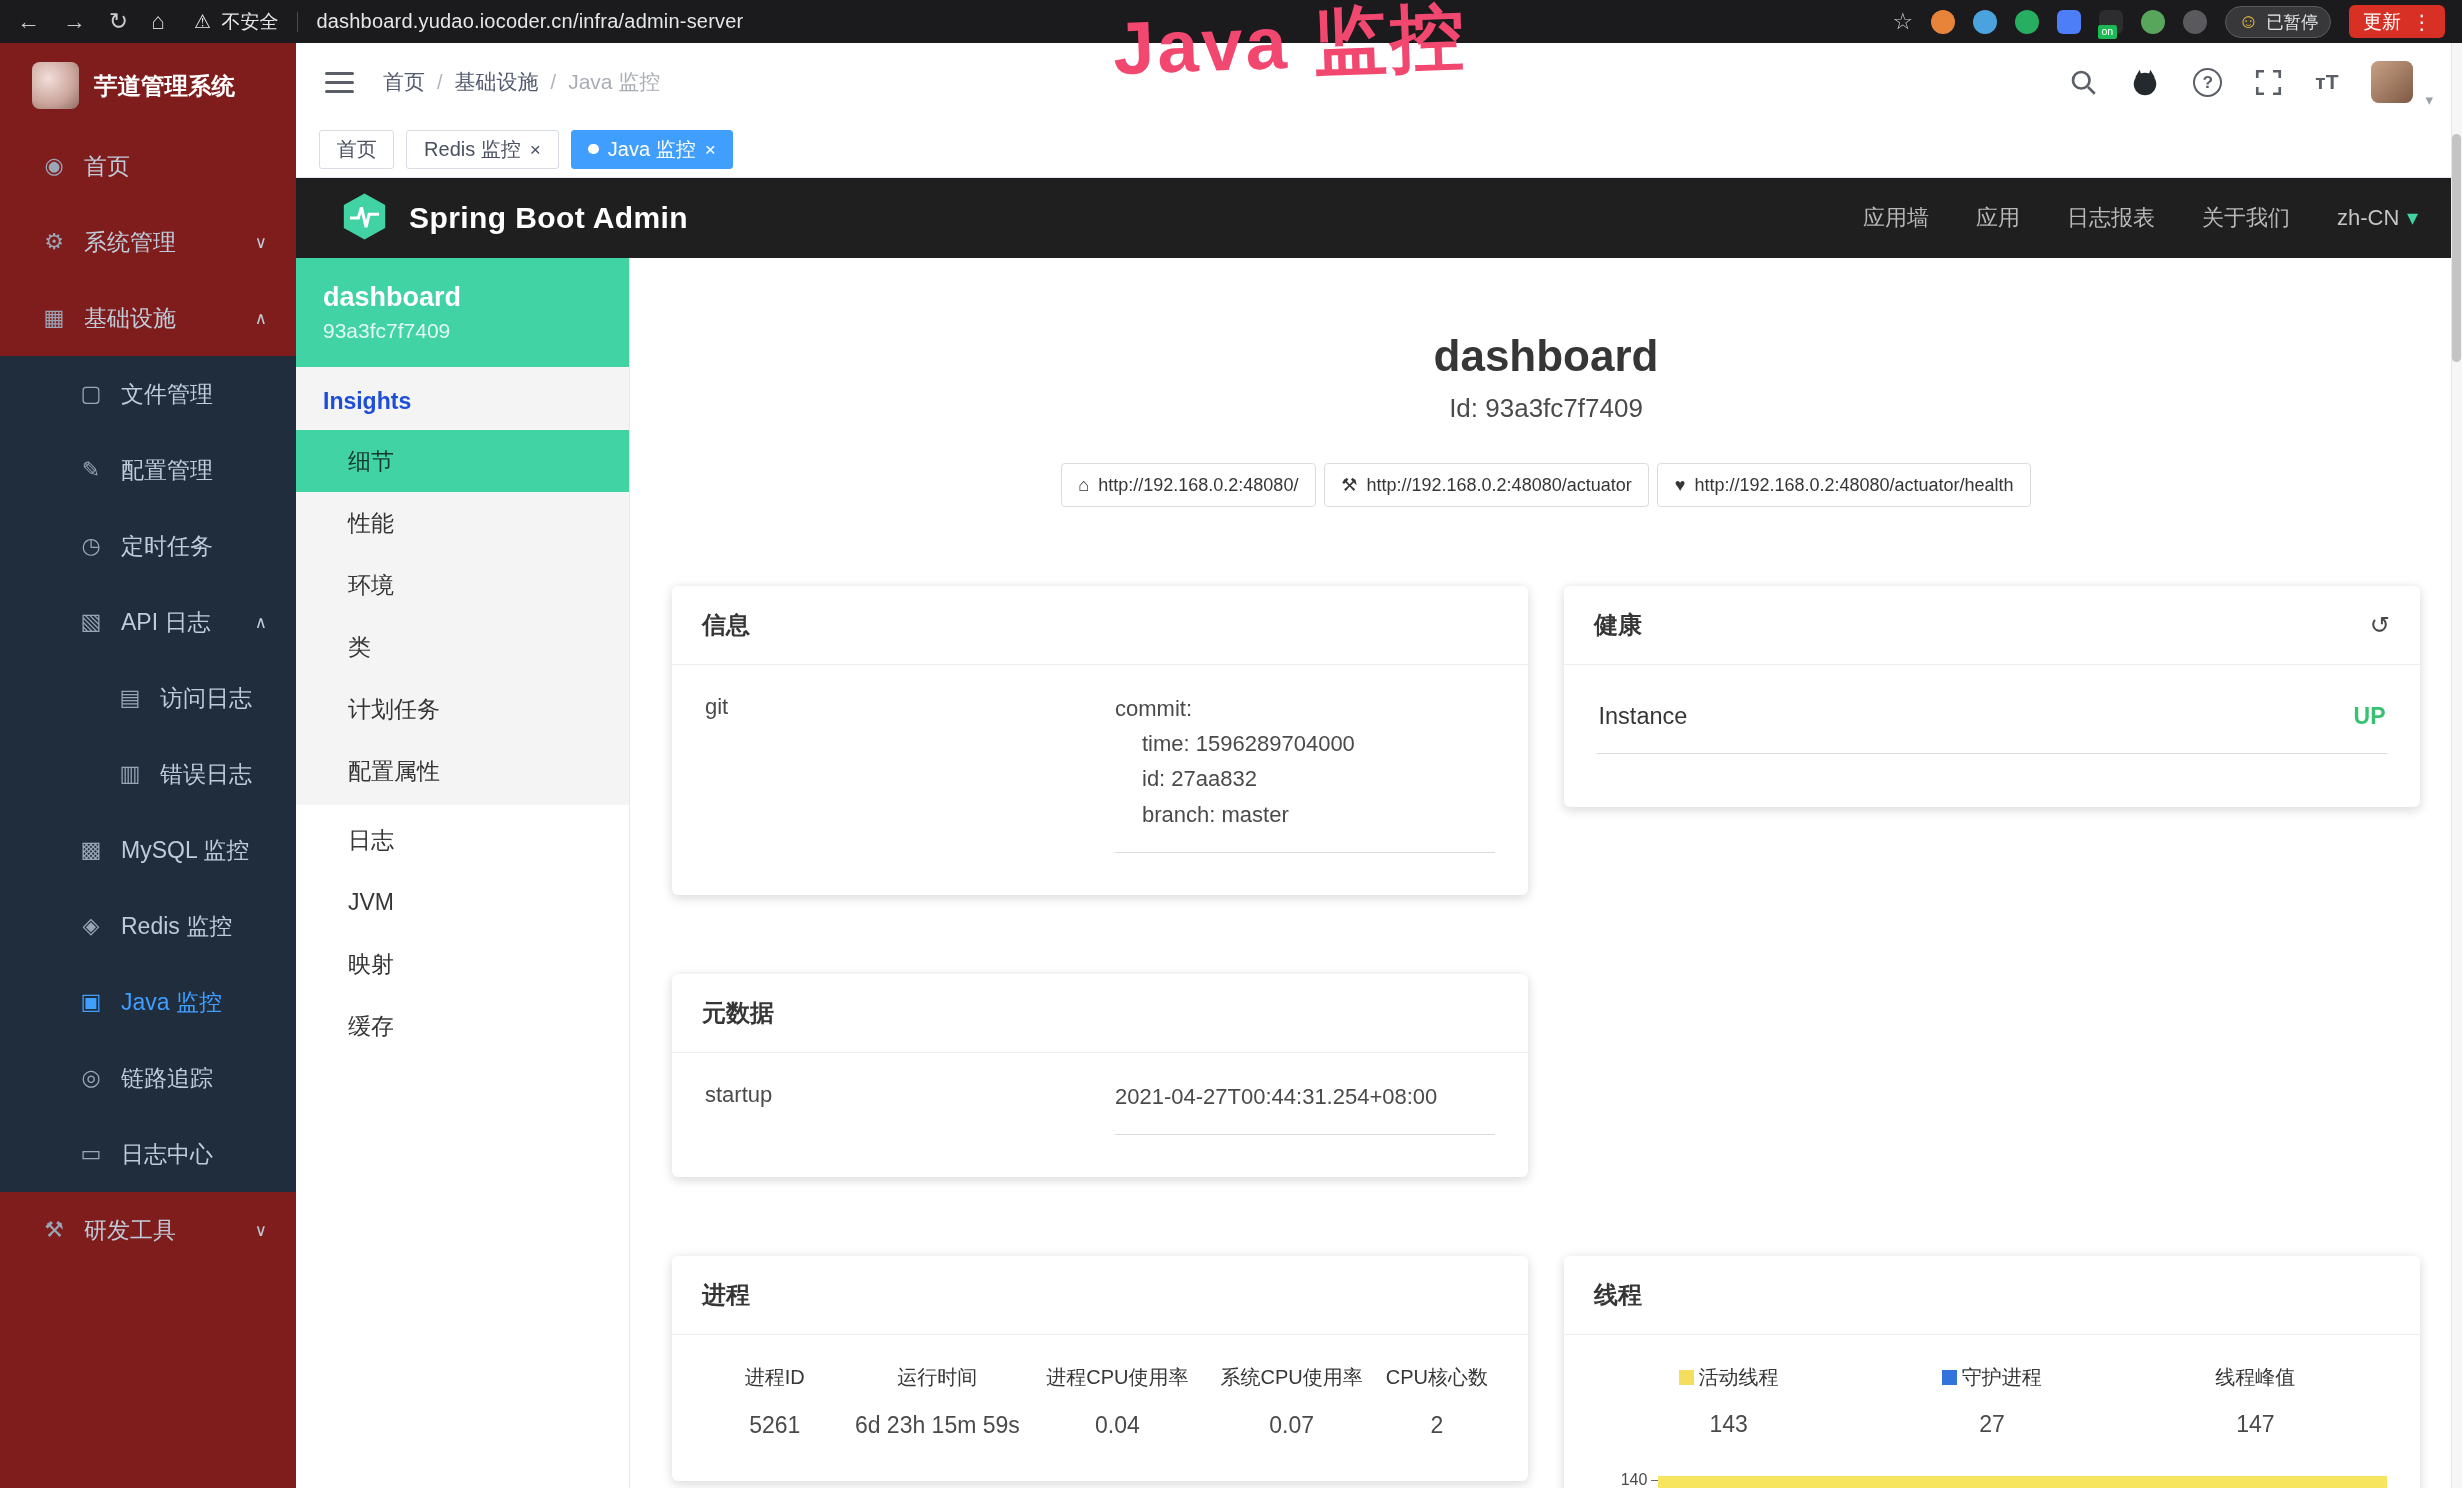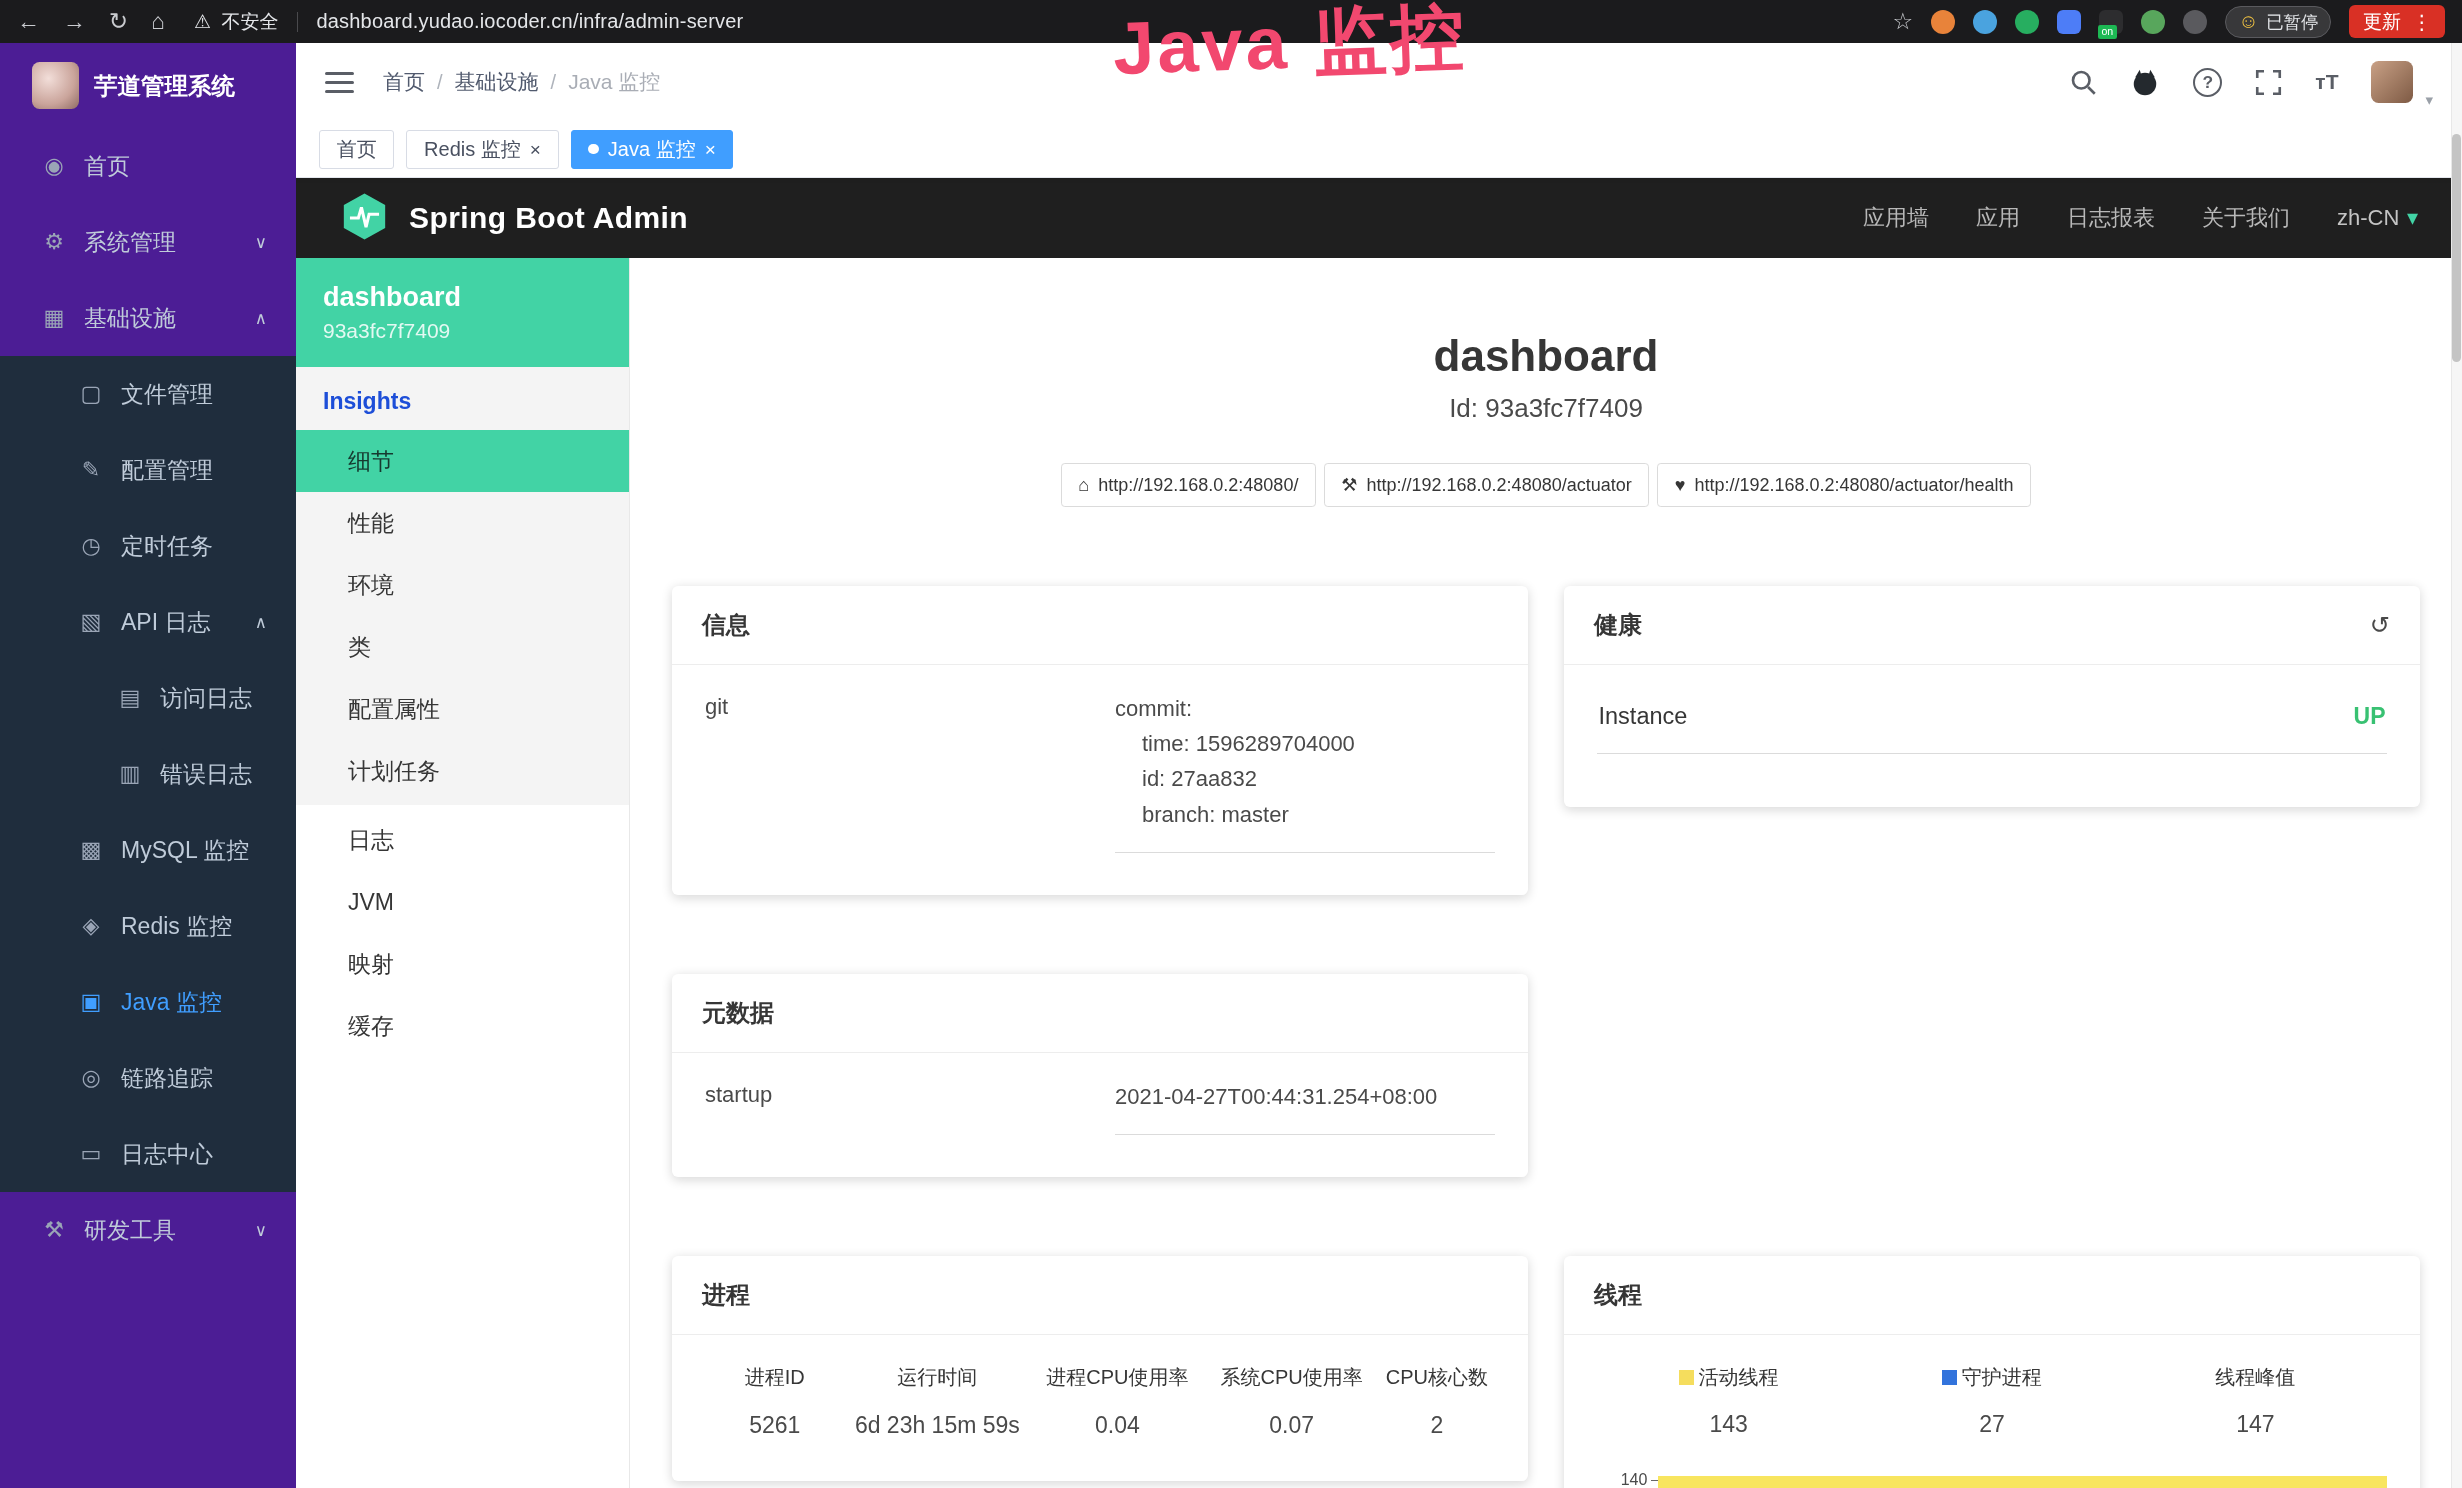--- a/index.html
+++ b/index.html
@@ -30,21 +30,21 @@
   .e7 { background:#5a5a5e; border-radius:50%; }
   .paused { display:flex; align-items:center; gap:7.6px; background:#38383a; border:0.8px solid #5a5a5e;
     border-radius:18px; padding:0 12px; height:32px; }
   .smiley-ic { color:#f4c542; font-size:20px; }
   .paused-label { color:#e4e6e9; font-size:17.4px; }
   .update-btn { display:flex; align-items:center; gap:10.6px; background:#d93025; border-radius:6px; height:33px; padding:0 13.7px; }
   .update-label { color:#fff; font-size:19px; }
   .update-dots { color:#fff; font-size:20px; }
 
   
-  .app-sidebar { position:absolute; left:0; top:43px; bottom:0; width:296px; background:#4c1d95; z-index:10; }
+  .app-sidebar { position:absolute; left:0; top:43px; bottom:0; width:296px; background:#7f1d1d; z-index:10; }
   .sb-header { height:85px; display:flex; align-items:center; gap:15px; padding:0 32px; }
   .sb-logo { width:47px; height:47px; border-radius:7.6px; flex:0 0 47px;
     background:radial-gradient(circle at 35% 35%, #f2ded9, #caa49b 60%, #8f6b63); }
   .sb-title { font-size:23.5px; font-weight:bold; color:#fff; white-space:nowrap; }
   .nav-item { height:76px; display:flex; align-items:center; font-size:23px; color:#bfcbd9; position:relative; cursor:pointer; white-space:nowrap; }
   .ni-icon { width:30px; margin-right:15px; text-align:center; font-size:22px; color:#9aa5b6; flex:0 0 30px; }
   .lvl0 { padding-left:39px; }
   .lvl1 { padding-left:76px; }
   .lvl2 { padding-left:115px; }
   .submenu { background:#1f2d3d; }
@@ -348,22 +348,22 @@
         <div class="inst-head">
           <div class="inst-name">dashboard</div>
           <div class="inst-id">93a3fc7f7409</div>
         </div>
         <div class="menu-section">
           <div class="menu-label">Insights</div>
           <div class="menu-item active">细节</div>
           <div class="menu-item">性能</div>
           <div class="menu-item">环境</div>
           <div class="menu-item">类</div>
+          <div class="menu-item">计划任务</div>
           <div class="menu-item">配置属性</div>
-          <div class="menu-item">计划任务</div>
         </div>
         <div class="menu2">
           <div class="menu-item">日志</div>
           <div class="menu-item">JVM</div>
           <div class="menu-item">映射</div>
           <div class="menu-item">缓存</div>
         </div>
       </aside>
 
       <main class="sba-main">

